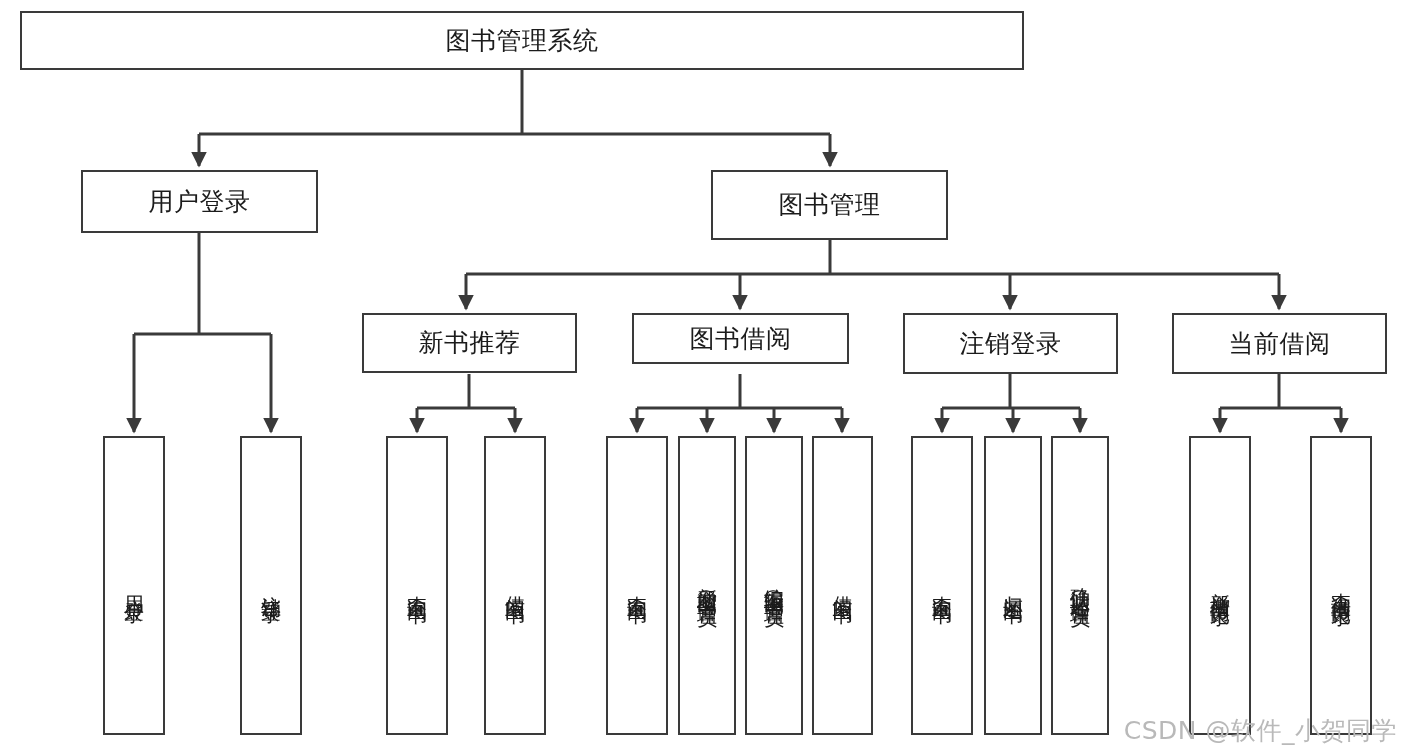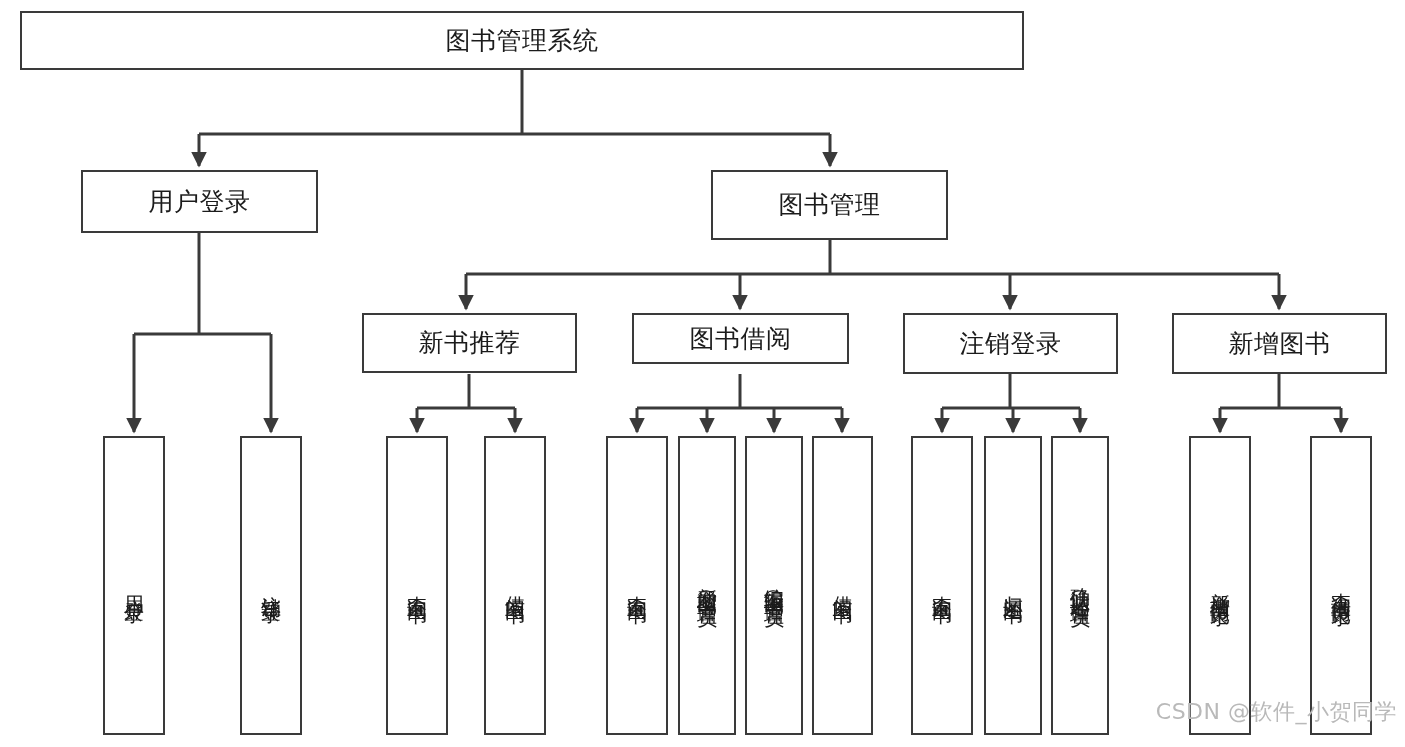--- a/index.html
+++ b/index.html
@@ -52,23 +52,23 @@
     left: 0;
     top: 0;
     width: 1405px;
     height: 747px;
     z-index: 1;
     pointer-events: none;
   }
   .watermark {
     position: absolute;
     right: 8px;
-    bottom: 20px;
+    bottom: 0;
     font-family: "DejaVu Sans", "Liberation Sans", sans-serif;
-    font-size: 22px;
+    font-size: 25px;
     color: #b9b9b9;
     letter-spacing: 0.5px;
     z-index: 5;
     white-space: nowrap;
   }
 </style>
 </head>
 <body>
 
 <div id="diagram">
@@ -137,21 +137,21 @@
   <div class="node-box" style="left:362px; top:313px; width:215px; height:60px;">
     <span class="node-label">新书推荐</span>
   </div>
   <div class="node-box" style="left:632px; top:313px; width:217px; height:51px;">
     <span class="node-label">图书借阅</span>
   </div>
   <div class="node-box" style="left:903px; top:313px; width:215px; height:61px;">
     <span class="node-label">注销登录</span>
   </div>
   <div class="node-box" style="left:1172px; top:313px; width:215px; height:61px;">
-    <span class="node-label">新增图书</span>
+    <span class="node-label">当前借阅</span>
   </div>
 
   <div class="node-box vertical" style="left:103px; top:436px; width:62px; height:299px;">
     <span class="node-label">用户登录</span>
   </div>
   <div class="node-box vertical" style="left:240px; top:436px; width:62px; height:299px;">
     <span class="node-label">注销登录</span>
   </div>
   <div class="node-box vertical" style="left:386px; top:436px; width:62px; height:299px;">
     <span class="node-label">查询图书</span>

